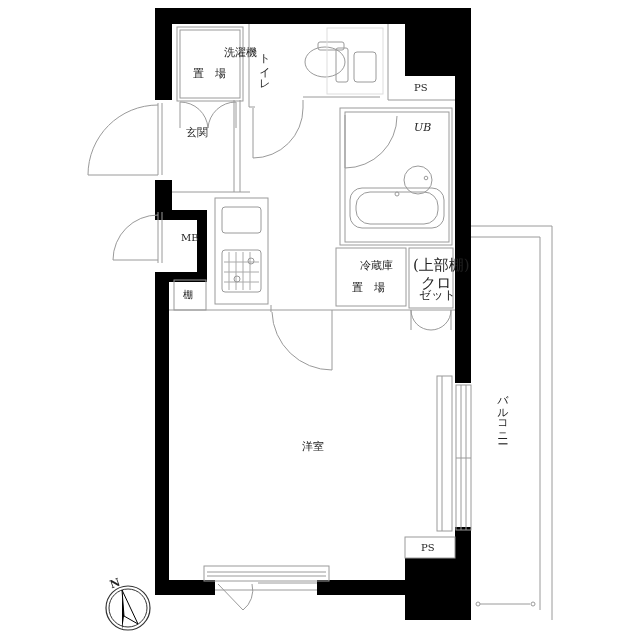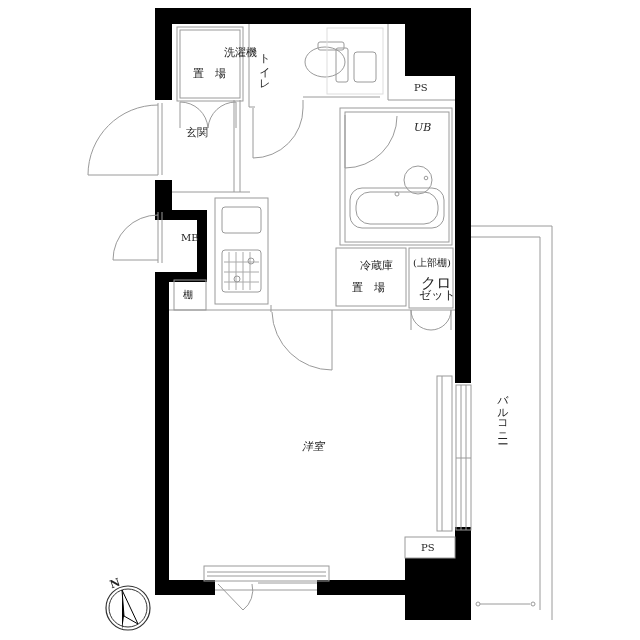--- a/index.html
+++ b/index.html
@@ -140,20 +140,20 @@
 
 <div class="lbl" style="left:195px;top:47px;margin-left:29px;">洗濯機</div>
 <div class="lbl" style="left:193px;top:68px;">置　場</div>
 <div class="lbl vert" style="left:259px;top:46px;">トイレ</div>
 <div class="lbl" style="left:414px;top:83px;font-size:10px;">PS</div>
 <div class="lbl" style="left:186px;top:128px;font-family:Liberation Mono, monospace;">玄関</div>
 <div class="lbl" style="left:414px;top:122px;font-style:italic;">UB</div>
 <div class="lbl" style="left:181px;top:233px;font-size:10px;">MB</div>
 <div class="lbl" style="left:352px;top:260px;margin-left:8px;">冷蔵庫</div>
 <div class="lbl" style="left:352px;top:282px;">置　場</div>
-<div class="lbl" style="left:413px;top:258px;font-size:10px;">(上部棚)</div>
+<div class="lbl" style="left:413px;top:258px;font-size:15px;">(上部棚)</div>
 <div class="lbl" style="left:421px;top:276px;font-size:15px;">クロ</div>
 <div class="lbl" style="left:419px;top:289px;font-size:12px;">ゼット</div>
 <div class="lbl" style="left:183px;top:290px;font-size:10px;">棚</div>
-<div class="lbl" style="left:302px;top:441px;font-style:italic;">洋室</div>
+<div class="lbl" style="left:302px;top:441px;">洋室</div>
 <div class="lbl vert" style="left:497px;top:388px;">バルコニー</div>
 <div class="lbl" style="left:421px;top:543px;font-size:10px;">PS</div>
 <div class="lbl" style="left:110px;top:578px;font-size:11px;font-weight:bold;transform:rotate(-20deg);">N</div>
 
 </body></html>

